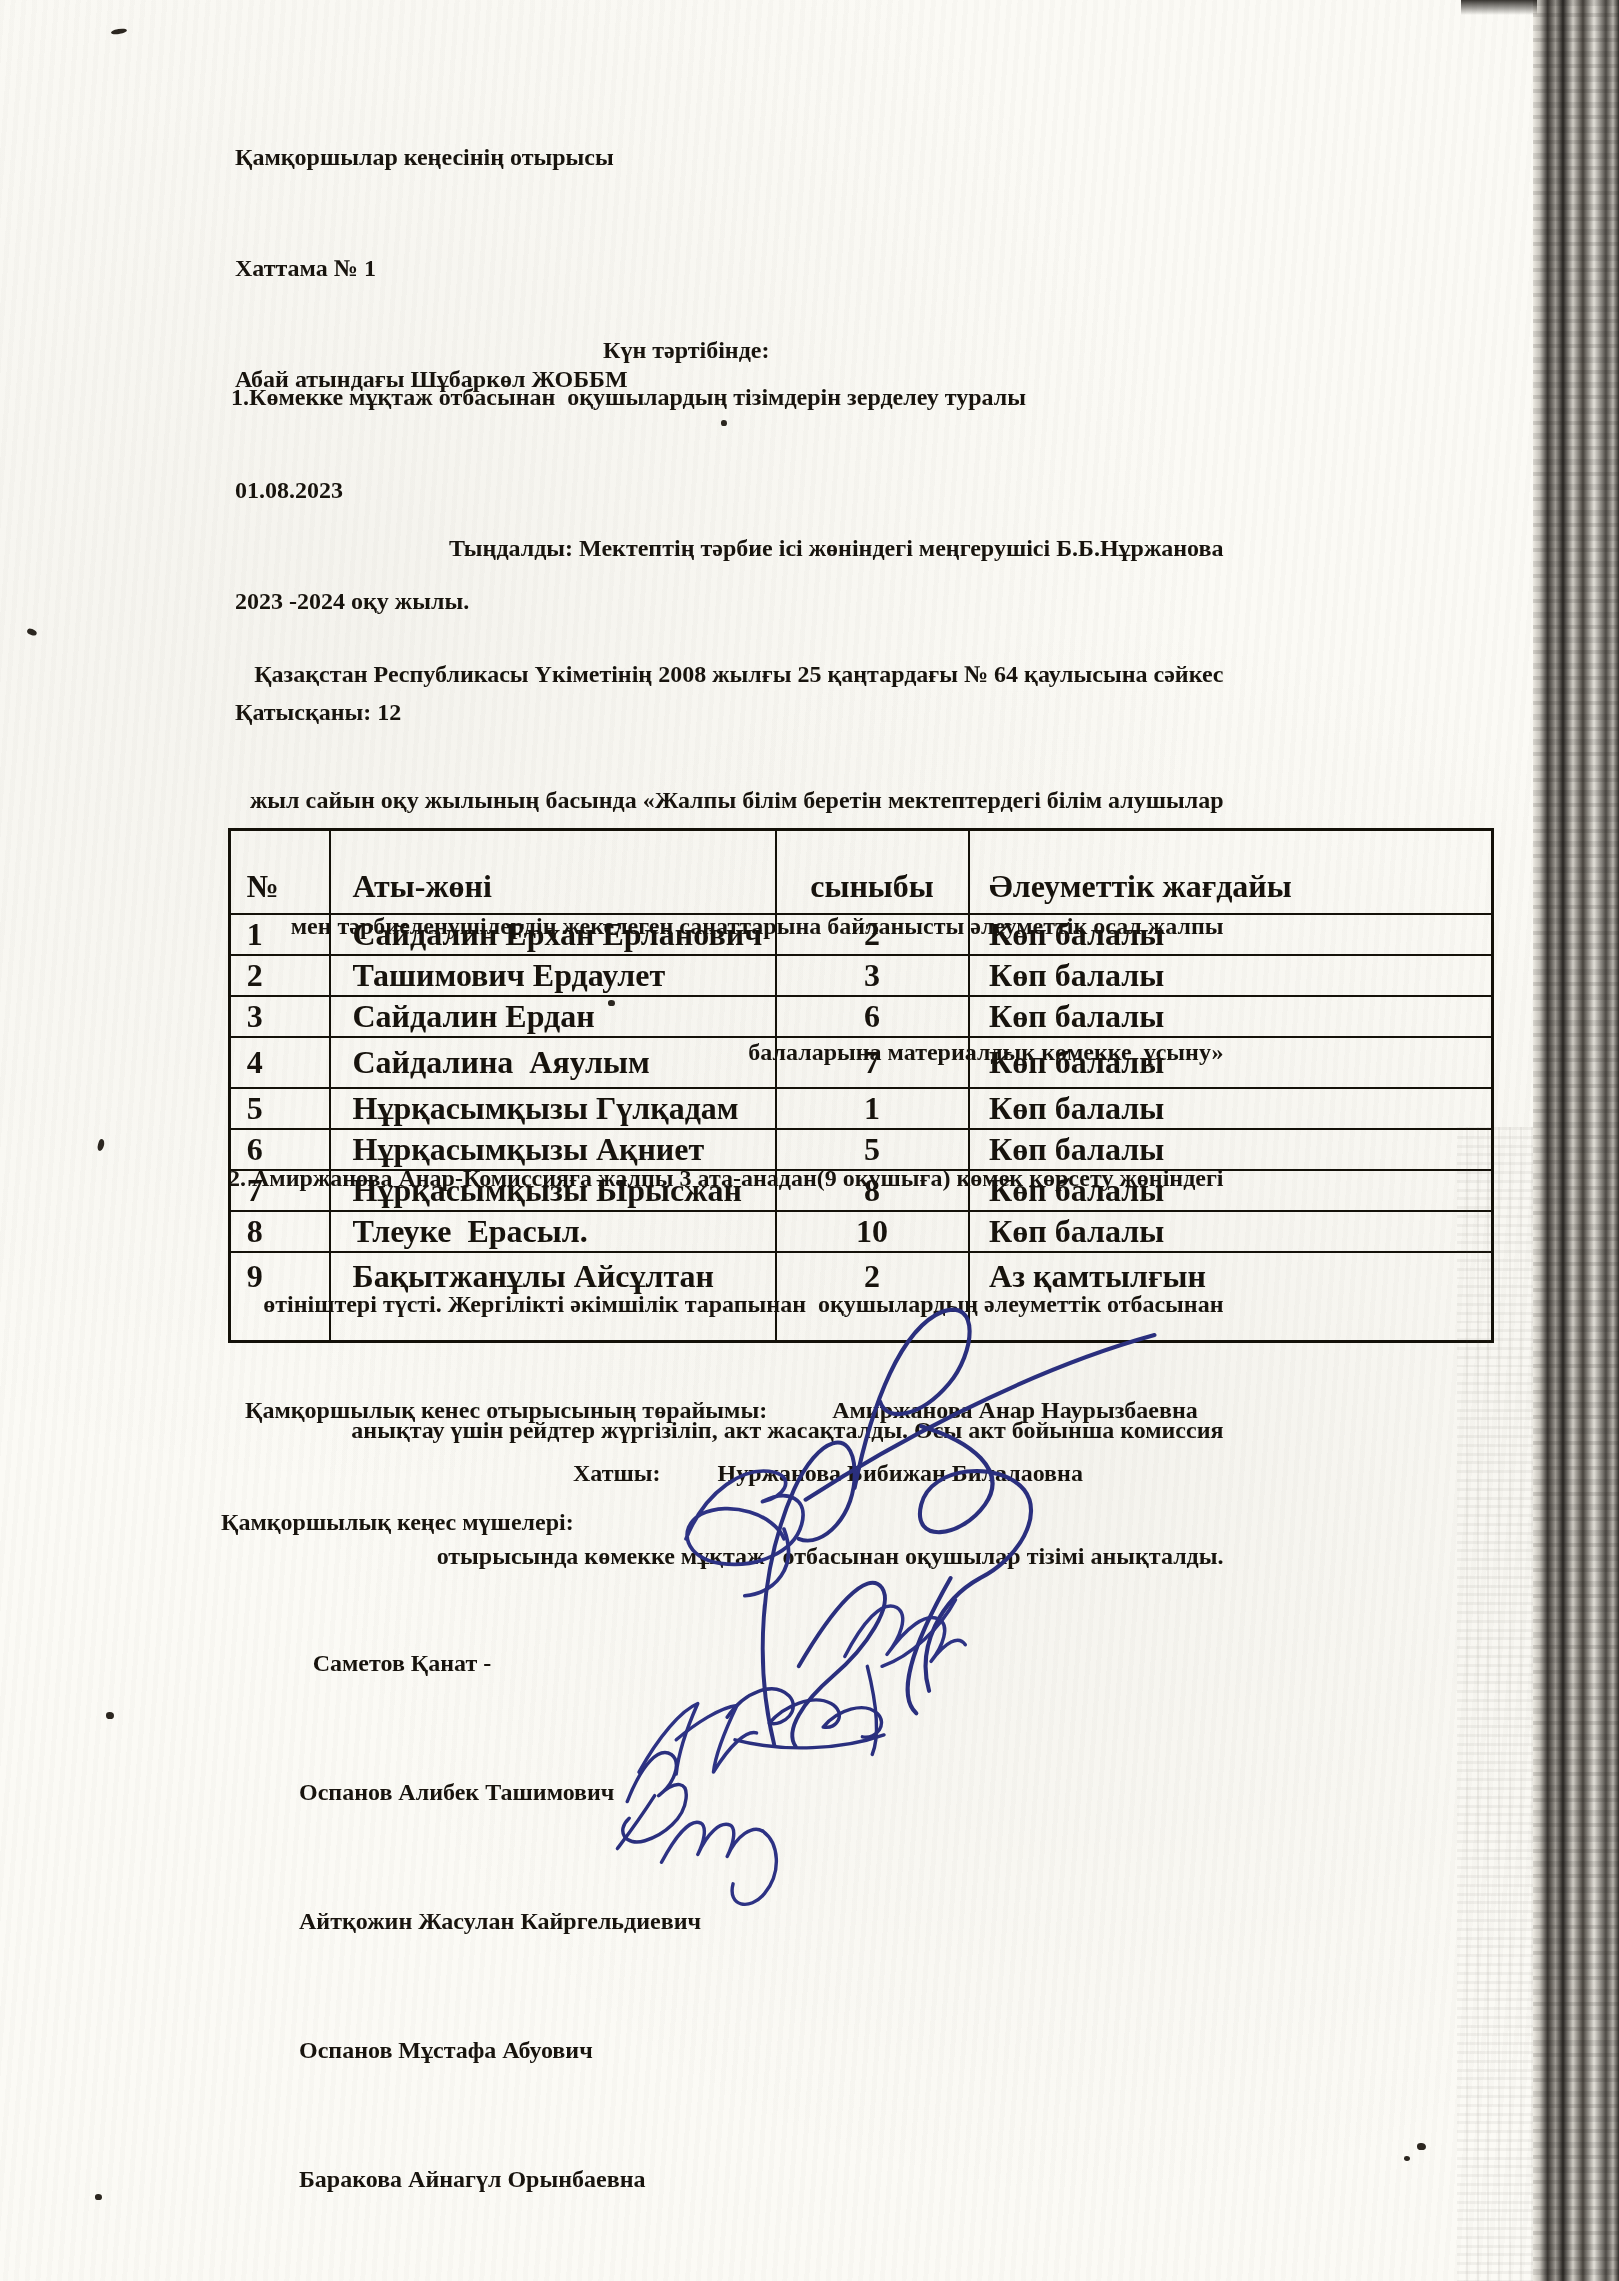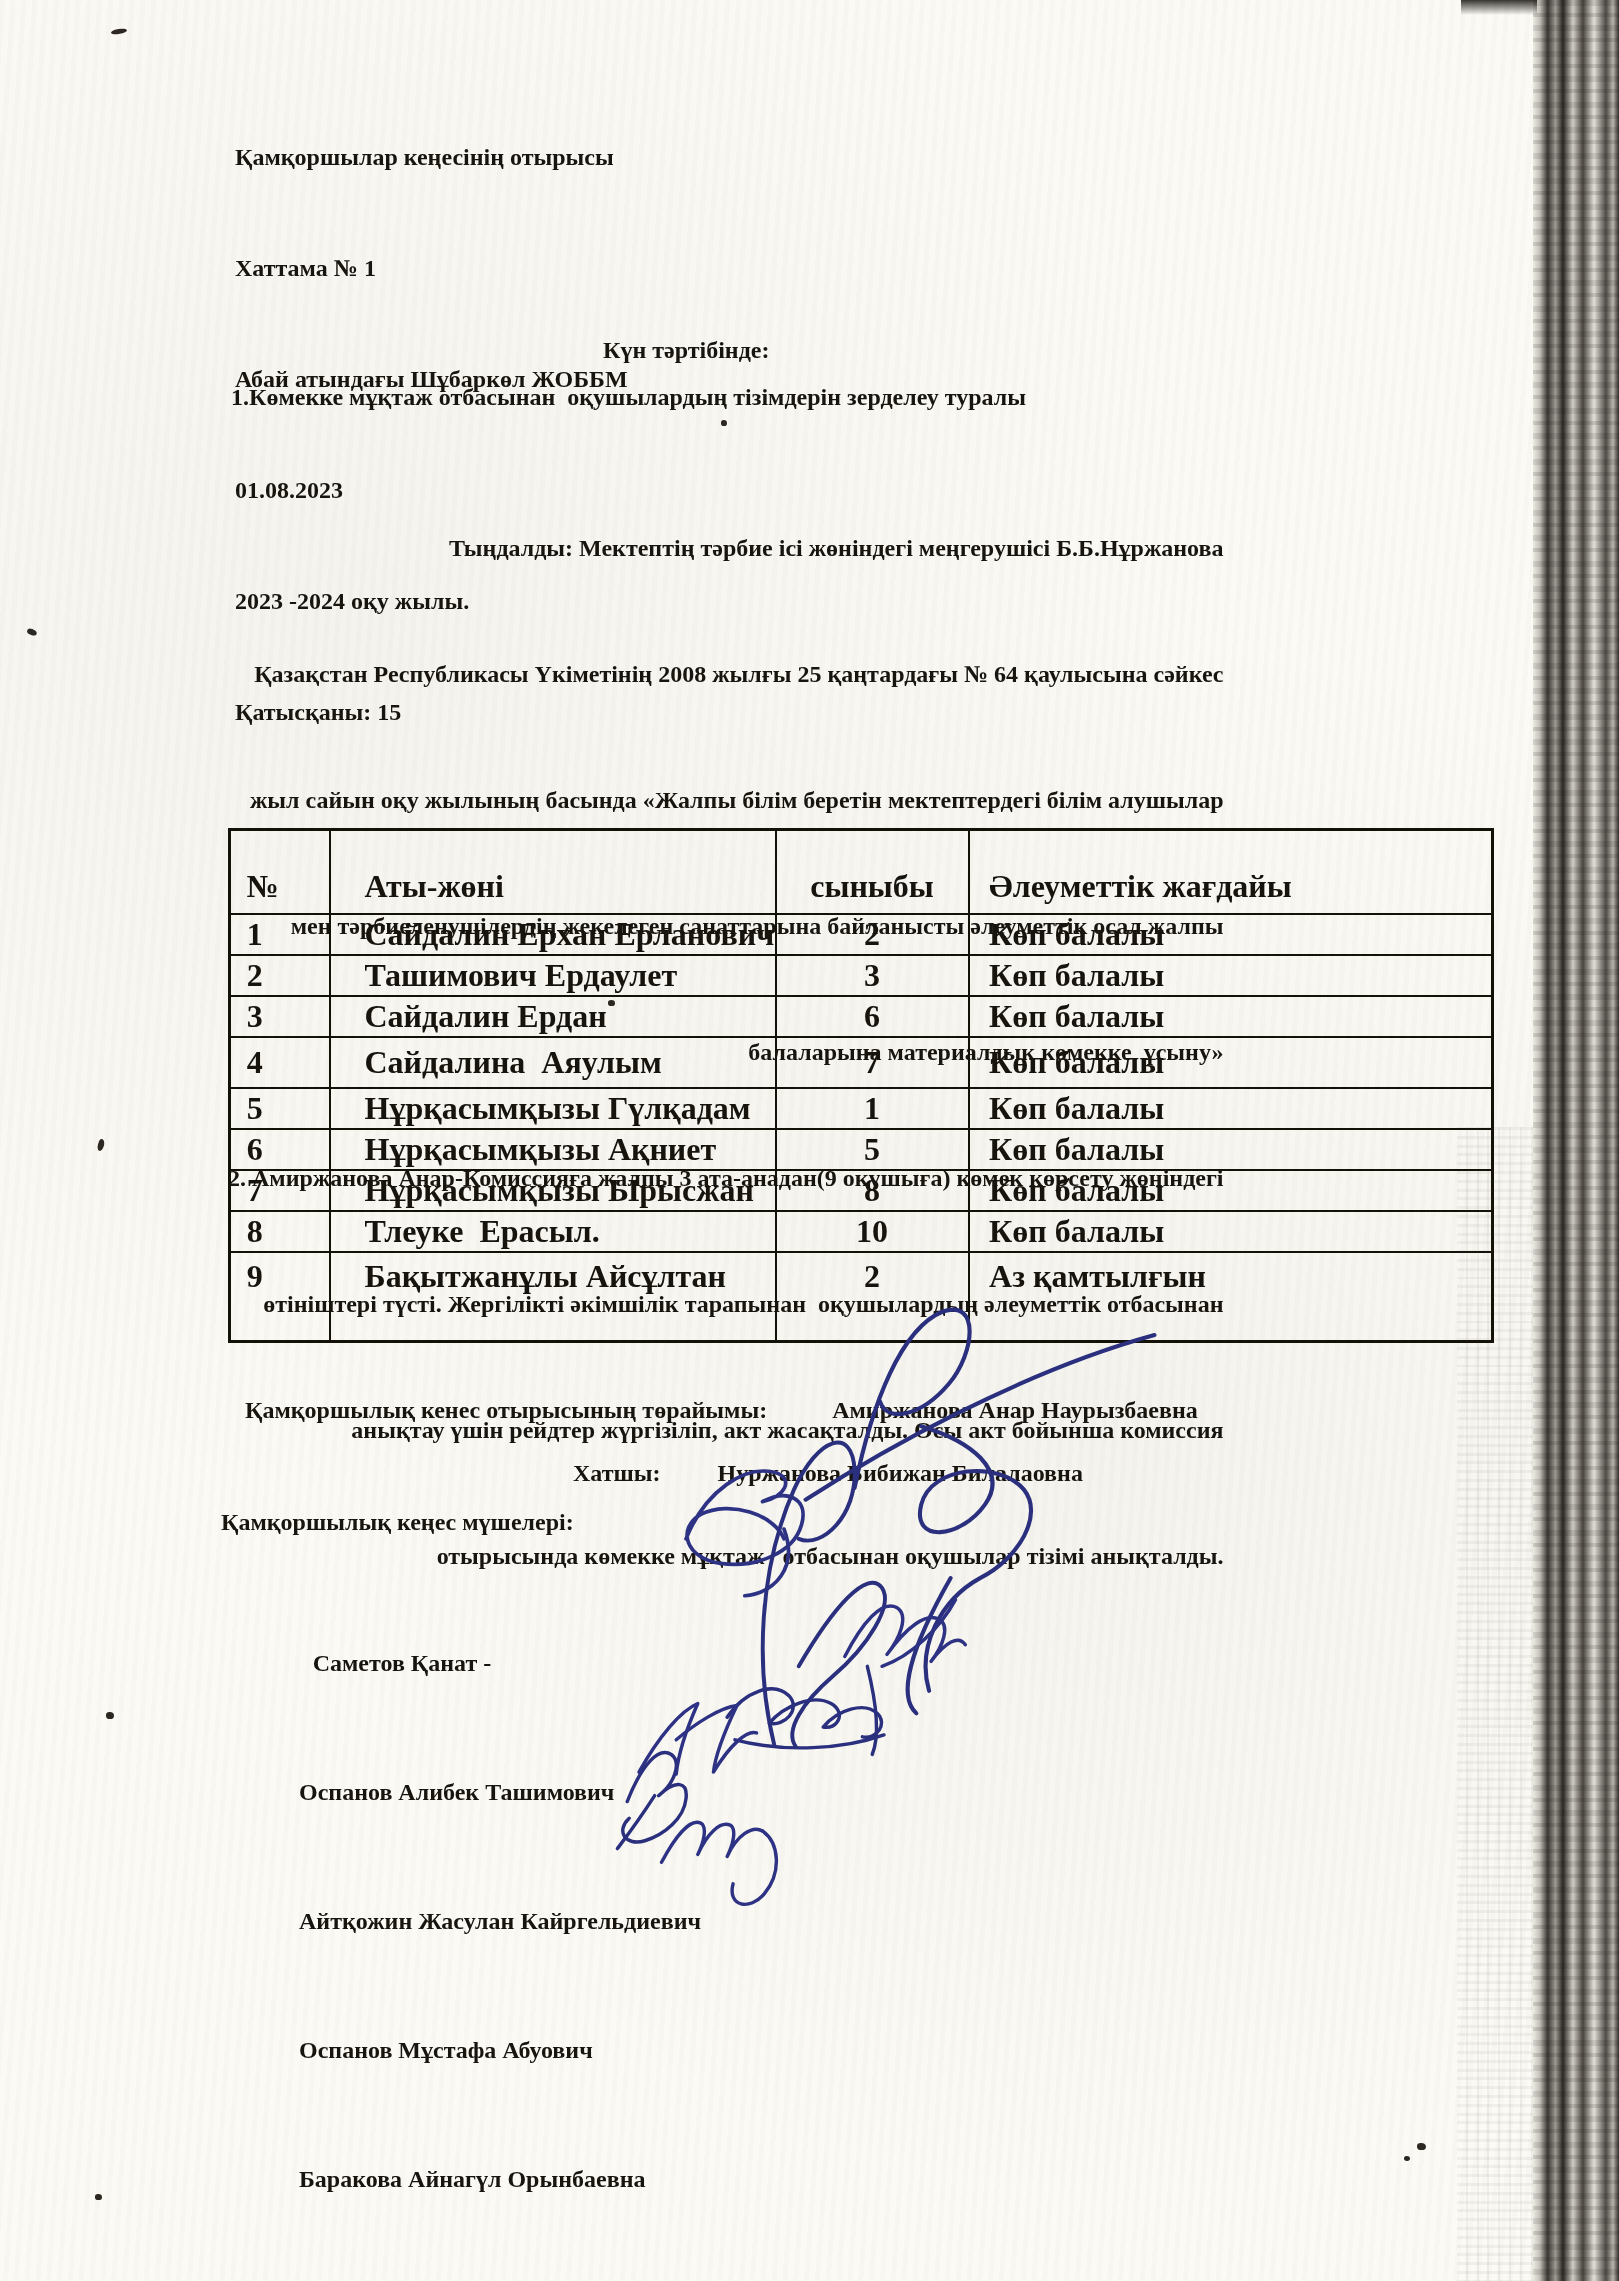--- a/index.html
+++ b/index.html
@@ -35,21 +35,21 @@
     border:2.9px solid #141109;overflow:hidden;white-space:pre;
   }
   table.students{border:3.9px solid #141109;}
   tr.hrow{height:84px;}
   tr.hrow th{vertical-align:bottom;padding-bottom:7.8px;font-weight:700;text-align:left;}
   tr.drow{height:37px;}
   tr.row4{height:51px;}
   tr.row9{height:90px;}
   tr.row9 td{vertical-align:top;padding-top:5.9px;}
   .c-num{padding-left:15.7px;}
-  .c-name{padding-left:34px;}
+  .c-name{padding-left:22px;}
   .c-grade{text-align:center !important;}
   .c-status{padding-left:19.6px;}
 
   .sig-chair-line{left:221px;top:1370px;}
   .sig-chair-line .name{margin-left:65px;}
   .sig-secretary-line{left:549px;top:1433px;}
   .sig-secretary-line .name{margin-left:57px;}
   .members-label{left:221px;top:1509px;}
   .members-list{left:299px;top:1556px;line-height:43px;}
   .members-list .member:first-child{padding-left:13.7px;}
@@ -81,21 +81,21 @@
 <body>
 
 <div class="page">
 
   <div class="blk header-block">
     <div class="ln">Қамқоршылар кеңесінің отырысы</div>
     <div class="ln">Хаттама № 1</div>
     <div class="ln">Абай атындағы Шұбаркөл ЖОББМ</div>
     <div class="ln">01.08.2023</div>
     <div class="ln">2023 -2024 оқу жылы.</div>
-    <div class="ln">Қатысқаны: 15</div>
+    <div class="ln">Қатысқаны: 12</div>
   </div>
 
   <div class="blk agenda-title">Күн тәртібінде:</div>
   <div class="blk agenda-item">1.Көмекке мұқтаж отбасынан  оқушылардың тізімдерін зерделеу туралы</div>
 
   <div class="blk heard-block">
     <div class="ln">Тыңдалды: Мектептің тәрбие ісі жөніндегі меңгерушісі Б.Б.Нұржанова</div>
     <div class="ln"> Қазақстан Республикасы Үкіметінің 2008 жылғы 25 қаңтардағы № 64 қаулысына сәйкес</div>
     <div class="ln">жыл сайын оқу жылының басында «Жалпы білім беретін мектептердегі білім алушылар</div>
     <div class="ln">мен тәрбиеленушілердің жекелеген санаттарына байланысты әлеуметтік осал жалпы</div>

